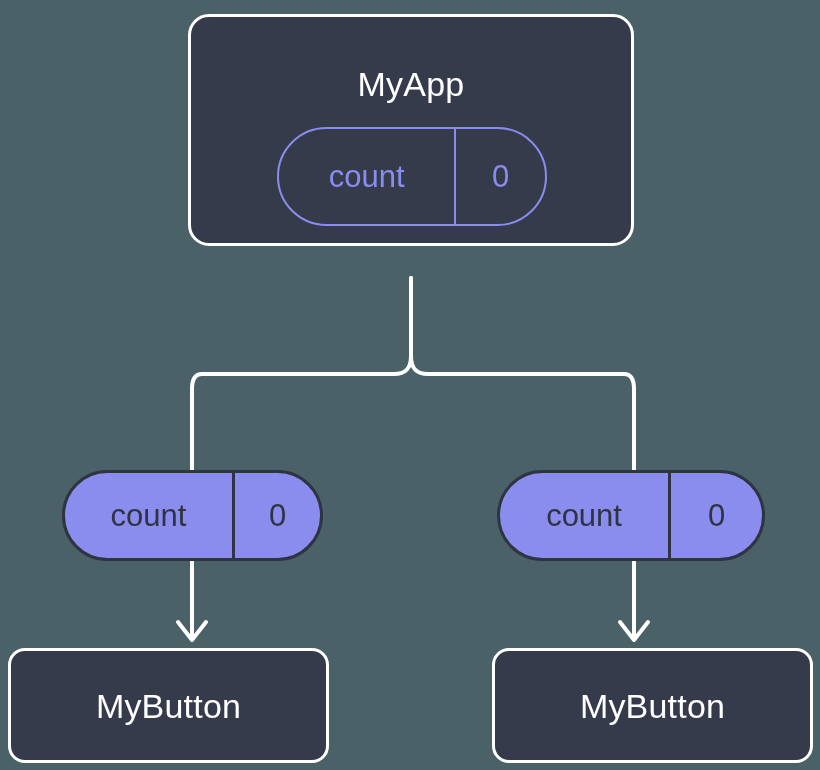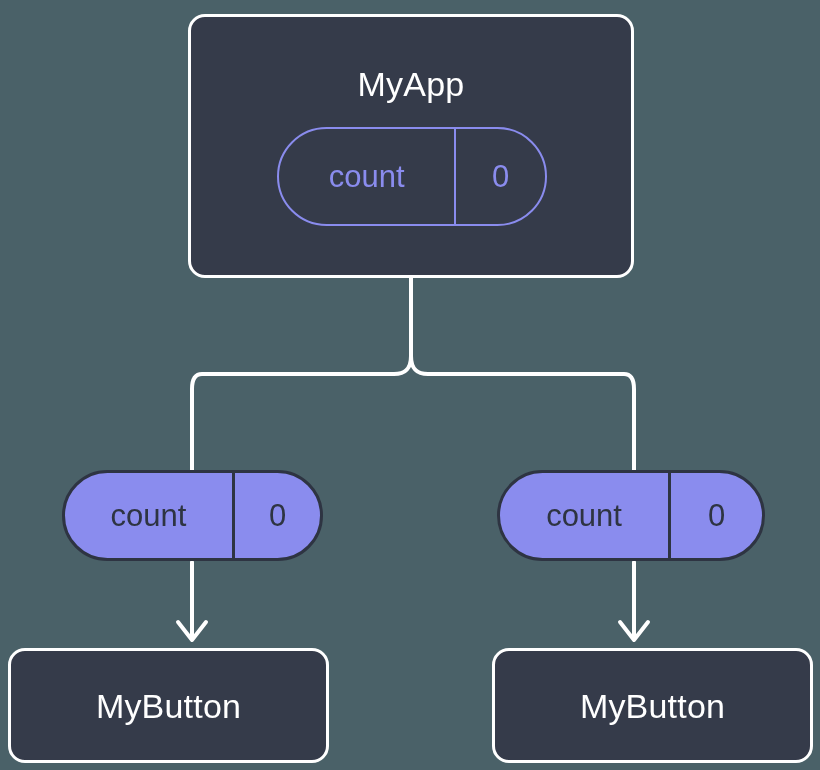--- a/index.html
+++ b/index.html
@@ -44,23 +44,24 @@
     font-weight: 400;
     letter-spacing: 0.2px;
     line-height: 1;
     white-space: nowrap;
   }
 
   #node-myapp {
     left: 188px;
     top: 14px;
     width: 446px;
-    height: 264px;
+    height: 232px;
     justify-content: flex-start;
     padding-top: 50px;
+    border-radius: 21px;
   }
   #node-mybutton-left {
     left: 8px;
     top: 648px;
     width: 321px;
     height: 115px;
     justify-content: center;
   }
   #node-mybutton-right {
     left: 492px;

